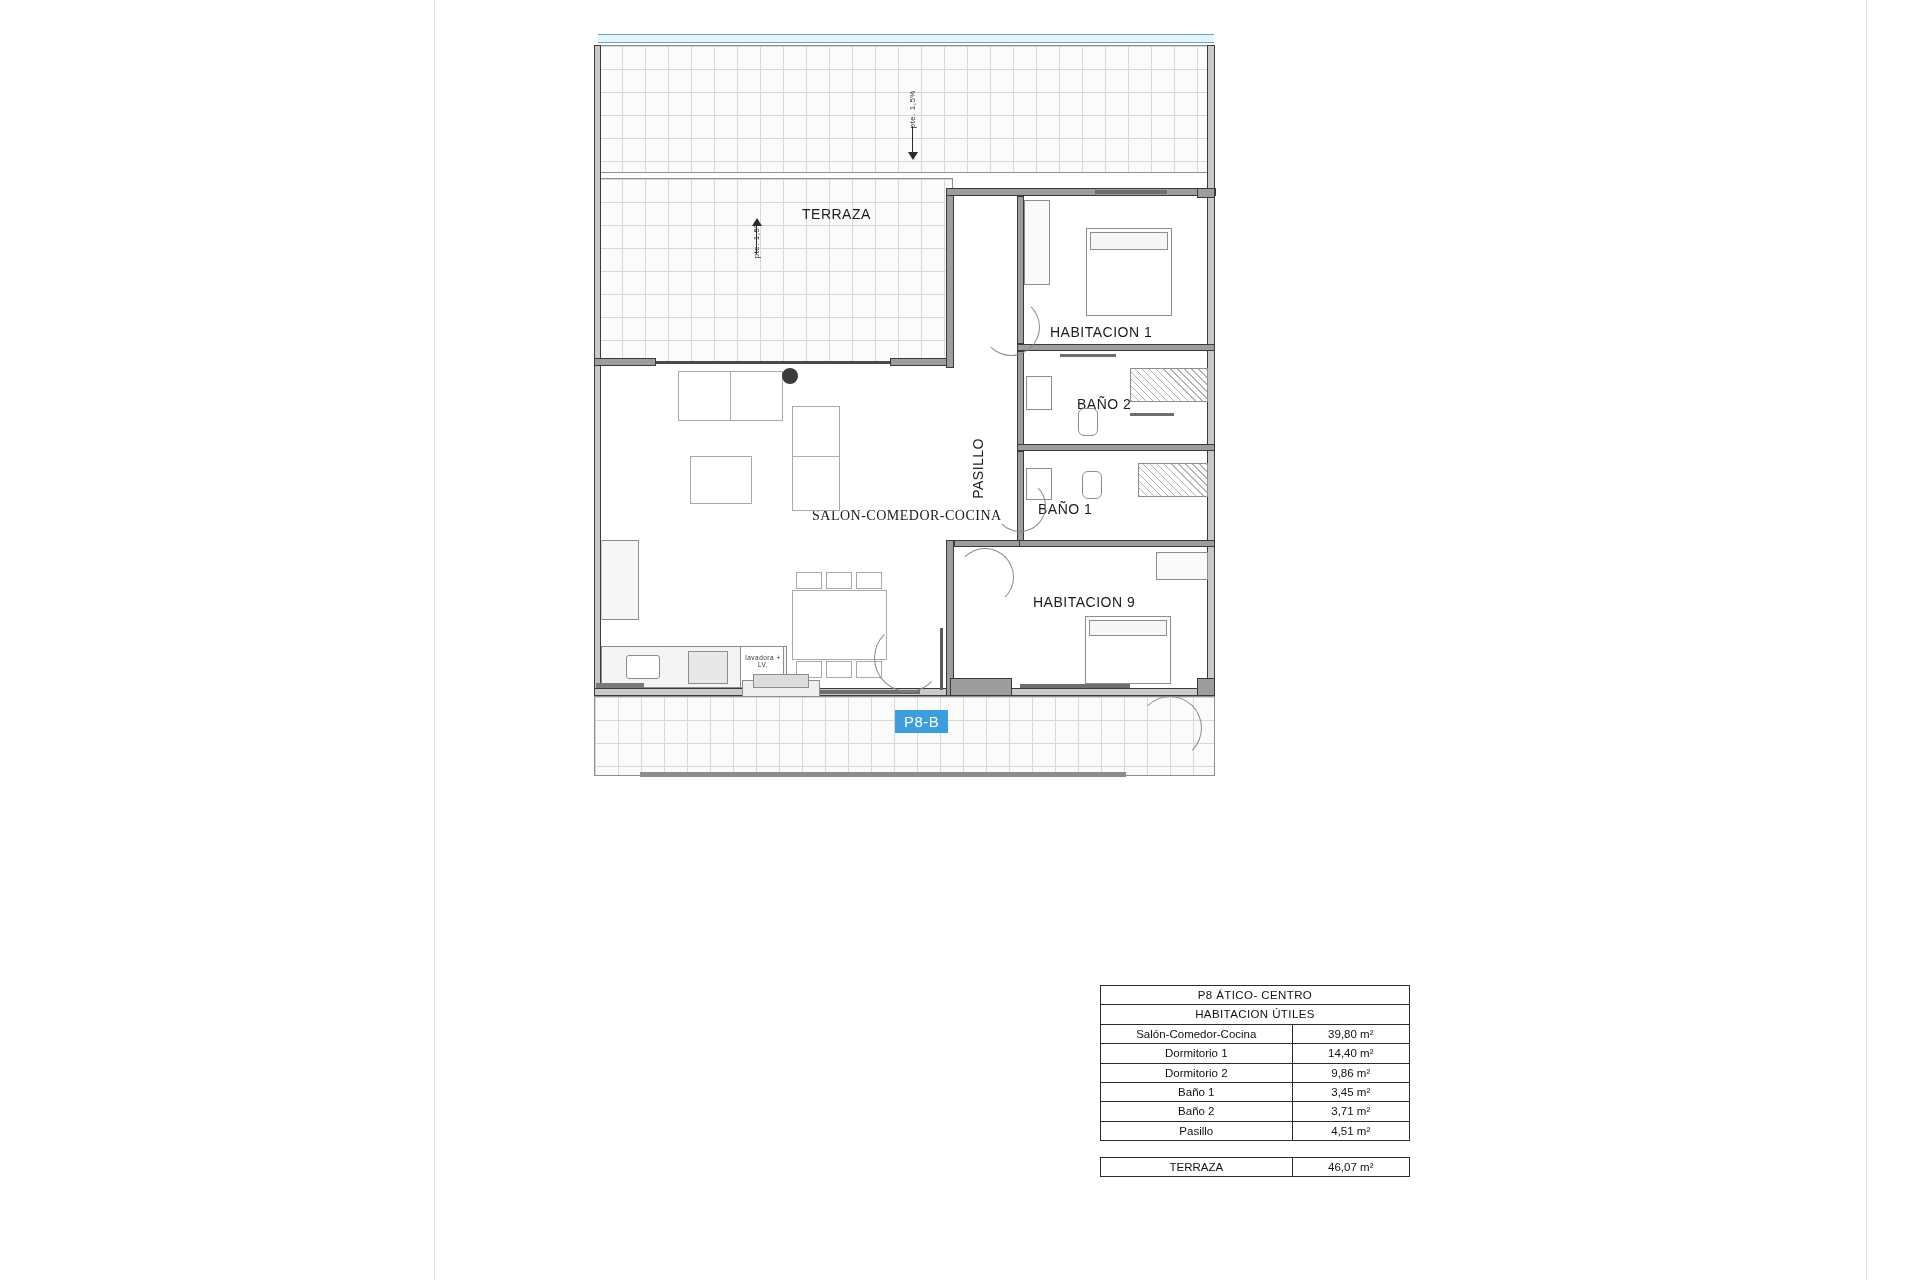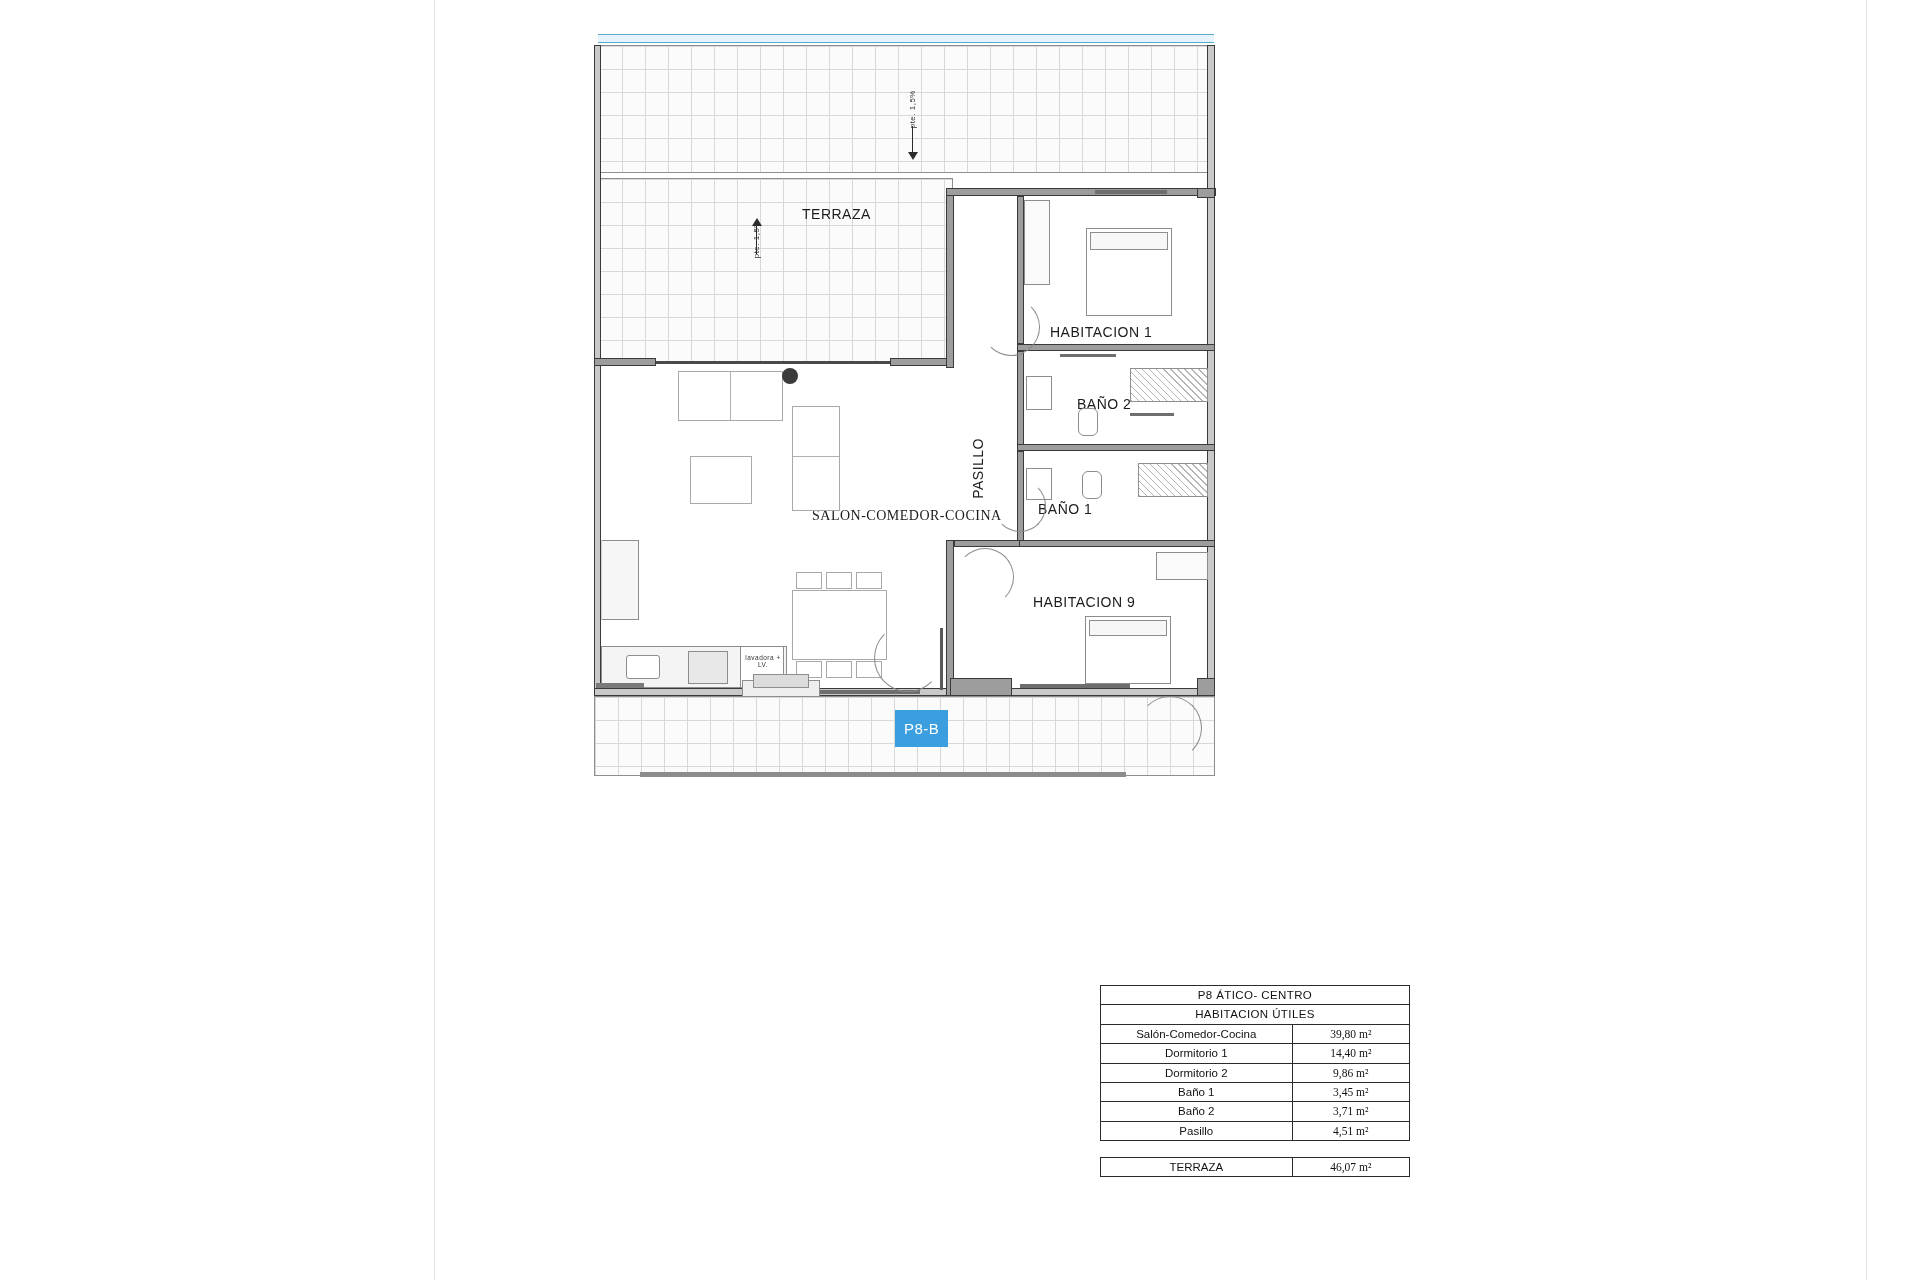--- a/index.html
+++ b/index.html
@@ -105,21 +105,21 @@
     background-image: repeating-linear-gradient(
       45deg, #b5b5b5 0, #b5b5b5 1px, transparent 1px, transparent 5px);
     border: 1px solid #8e8e8e;
     box-sizing: border-box;
   }
   .badge {
     position: absolute;
     background: #3b9ede;
     color: #ffffff;
     font-size: 15px;
-    padding: 10px 9px;
+    padding: 3px 9px;
     letter-spacing: 0.5px;
   }
   .top-band {
     position: absolute;
     background: #e7f4fb;
     border-top: 1px solid #5aa9cf;
     border-bottom: 1px solid #5aa9cf;
   }
 
   
@@ -137,21 +137,21 @@
     background: #fff;
   }
   table.surf td, table.surf th {
     border: 1px solid #2b2b2b;
     padding: 2px 6px;
     font-weight: normal;
     text-align: center;
     line-height: 1.25;
   }
   table.surf td.name { width: 62%; }
-  table.surf td.val  { width: 38%; font-family: Liberation Serif, serif; }
+  table.surf td.val  { width: 38%; }
   .tbl-gap { height: 16px; }
   .title-row td { letter-spacing: 0.4px; }
 </style>
 </head>
 <body>
 
 <div class="page">
 
   <div class="sheet-guide left"></div>
   <div class="sheet-guide right"></div>

